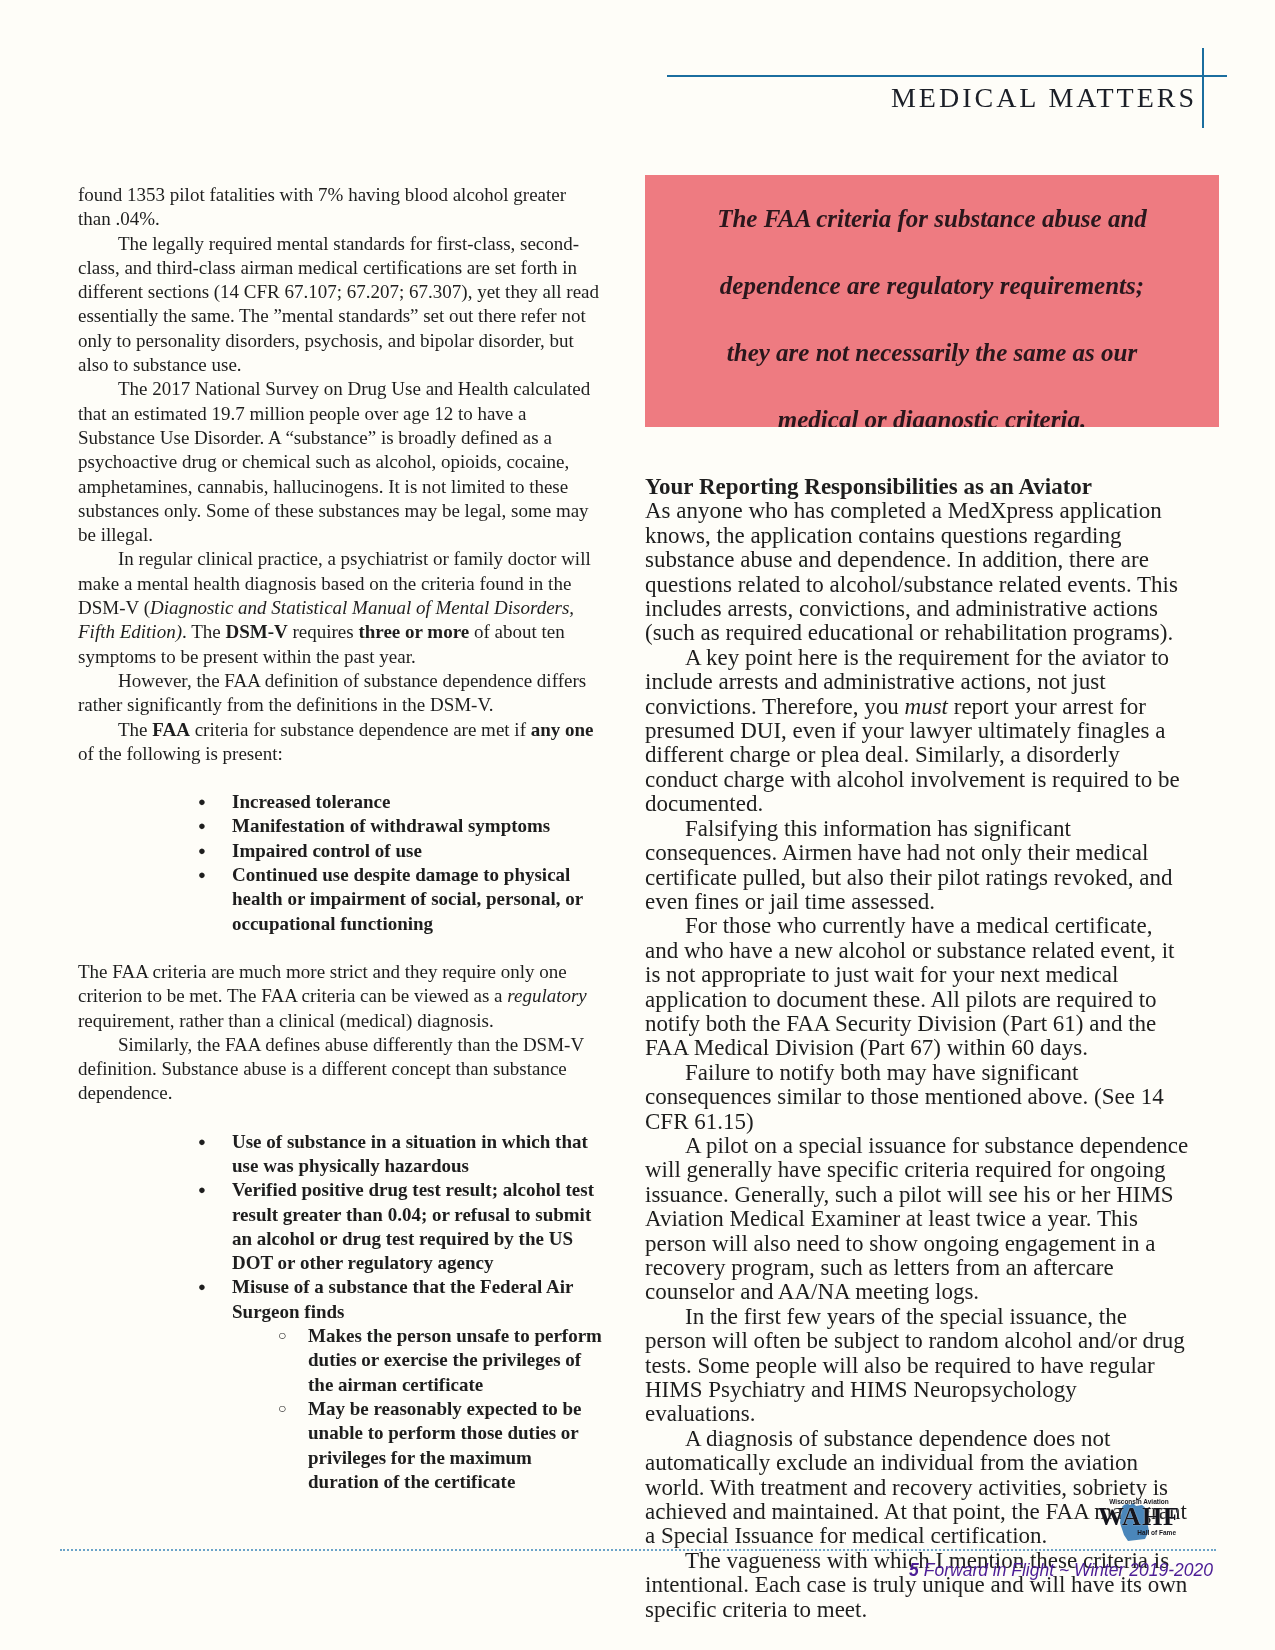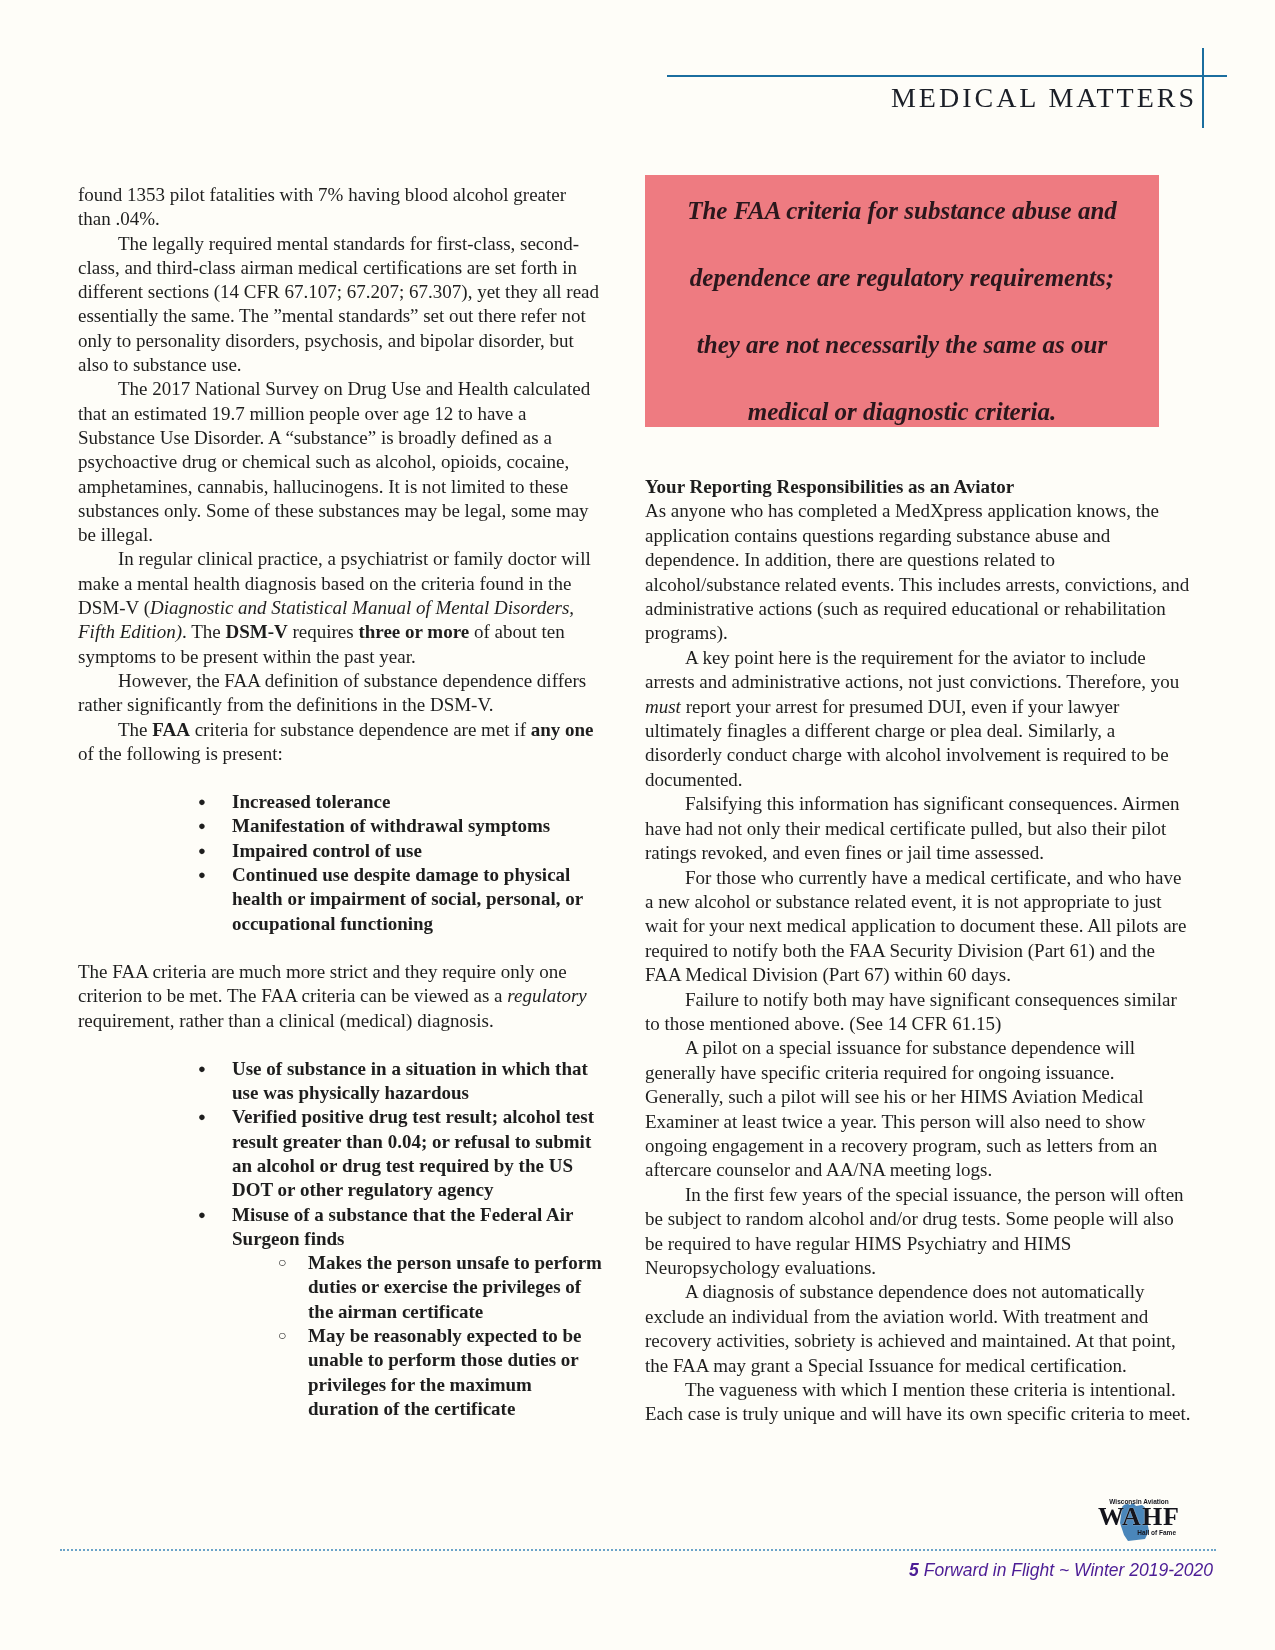--- a/index.html
+++ b/index.html
@@ -22,45 +22,45 @@
     color:#1b1f27;
   }
 
   
   .col-left{
     position:absolute;left:78px;top:183px;width:524px;
     font-size:19px;line-height:24.3px;text-align:left;
   }
   .col-right{
     position:absolute;left:645px;top:475px;width:546px;
-    font-size:19px;line-height:24.4px;text-align:left;
+    font-size:23px;line-height:24.4px;text-align:left;
   }
   p.para{margin:0;}
   p.para.indent{text-indent:40px;}
   .b{font-weight:bold;}
   .i{font-style:italic;}
   .section-heading{font-weight:bold;margin:0;}
 
   
   .blist{margin:24px 0;}
   .brow{display:flex;}
   .brow.l1{margin-left:120px;}
   .brow.l2{margin-left:200px;}
   .marker{flex:0 0 34px;line-height:inherit;}
   .brow.l2 .marker{flex:0 0 30px;}
   .marker.disc{font-size:13px;}
   .marker.circle{font-size:14px;}
   .btxt{flex:1;font-weight:bold;}
 
   
   .quote{
-    position:absolute;left:645px;top:175px;width:514px;height:252px;
+    position:absolute;left:645px;top:175px;width:574px;height:252px;
     background:#ee7b81;
     box-sizing:border-box;
-    padding-top:2px;
+    padding-top:10px;
     text-align:center;
     overflow:hidden;
   }
   .quote-line{
     font-weight:bold;font-style:italic;
     font-size:25px;line-height:67px;
     color:#2a171c;
   }
 
   
@@ -133,20 +133,21 @@
           <div class="brow l1">
             <span class="marker disc">●</span>
             <span class="btxt">Impaired control of use</span>
           </div>
           <div class="brow l1">
             <span class="marker disc">●</span>
             <span class="btxt">Continued use despite damage to physical health or impairment of social, personal, or occupational functioning</span>
           </div>
         </div>
         <p class="para"><span>The FAA criteria are much more strict and they require only one criterion to be met. The FAA criteria can be viewed as a </span><span class="i">regulatory</span><span> requirement, rather than a clinical (medical) diagnosis.</span></p>
+        <p class="para indent"><span>Similarly, the FAA defines abuse differently than the DSM-V definition.  Substance abuse is a different concept than substance dependence.</span></p>
         <div class="blist">
           <div class="brow l1">
             <span class="marker disc">●</span>
             <span class="btxt">Use of substance in a situation in which that use was physically hazardous</span>
           </div>
           <div class="brow l1">
             <span class="marker disc">●</span>
             <span class="btxt">Verified positive drug test result; alcohol test result greater than 0.04; or refusal to submit an alcohol or drug test required by the US DOT or other regulatory agency</span>
           </div>
           <div class="brow l1">

